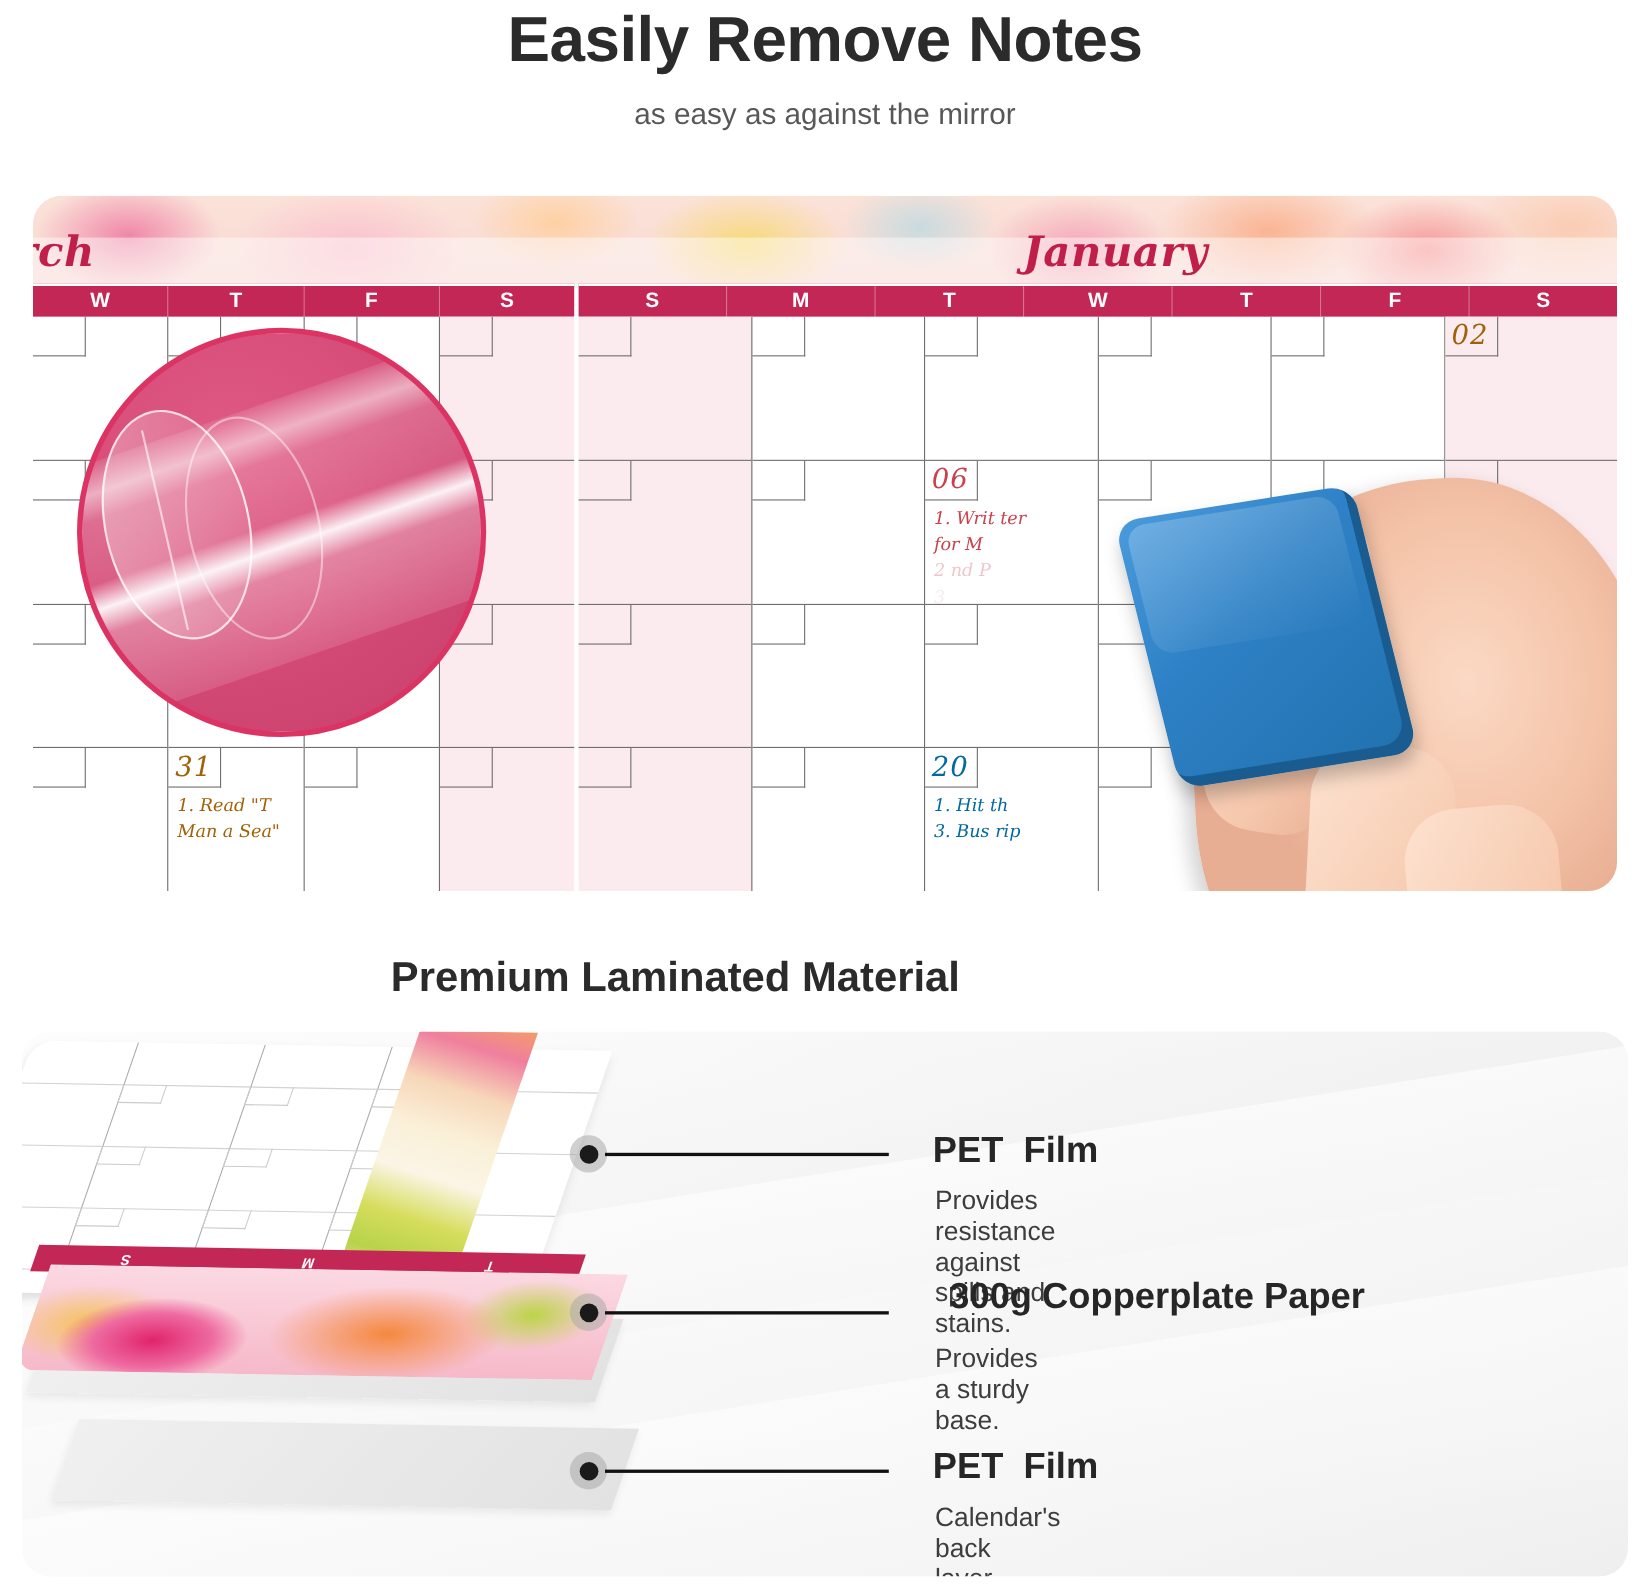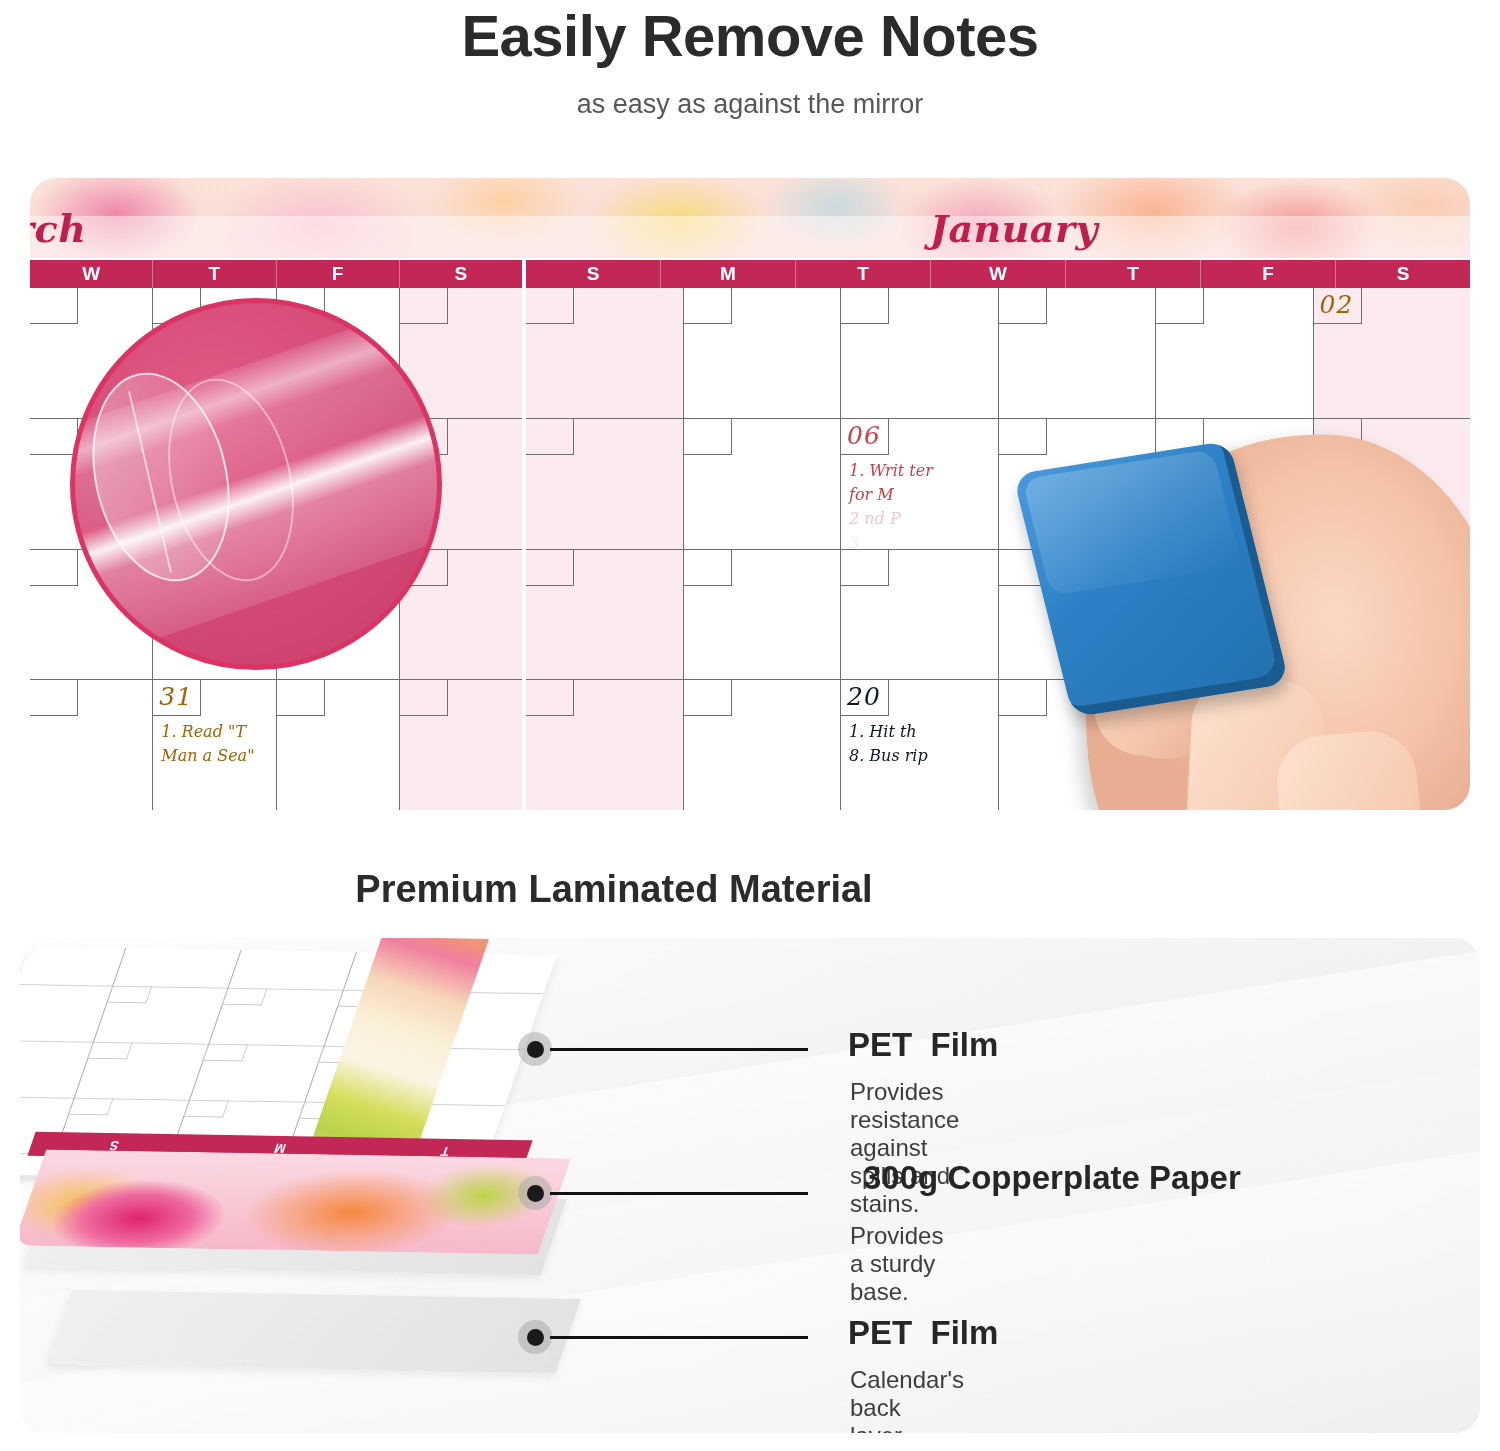--- a/index.html
+++ b/index.html
@@ -94,21 +94,21 @@
     position: absolute; left: 6px; top: 2px;
     font-family: "DejaVu Serif", serif; font-style: italic;
     font-size: 25px; letter-spacing: 1px;
   }
   .note {
     position: absolute; left: 8px; top: 40px; right: 15px;
     font-family: "DejaVu Serif", serif; font-style: italic;
     font-size: 16px; line-height: 1.5;
   }
   .ink-red   { color: #c8414b; }
-  .ink-blue  { color: #0f172a; }
+  .ink-blue  { color: #0369a1; }
   .ink-black { color: #a16207; }
   .note .faded { opacity: .30; }
   .note .gone  { opacity: .10; }
 
   
   .magnifier {
     position: absolute; left: 40px; top: 120px;
     width: 372px; height: 372px; border-radius: 50%;
     border: 5px solid #db3464;
     background: radial-gradient(circle at 38% 32%, #e05b85 0%, #d44a76 55%, #c83e6b 100%);
@@ -421,21 +421,21 @@
           </div>
         </div>
         <div class="cell">
             <div class="notch"></div>
           </div>
         <div class="cell">
           <div class="notch"></div>
           <div class="daynum ink-blue">20</div>
           <div class="note ink-blue">
             <div>1.  Hit th</div>
-            <div>8. Bus        rip</div>
+            <div>3. Bus        rip</div>
           </div>
         </div>
       </div>
       <div class="col">
         <div class="cell">
             <div class="notch"></div>
           </div>
         <div class="cell">
             <div class="notch"></div>
           </div>

